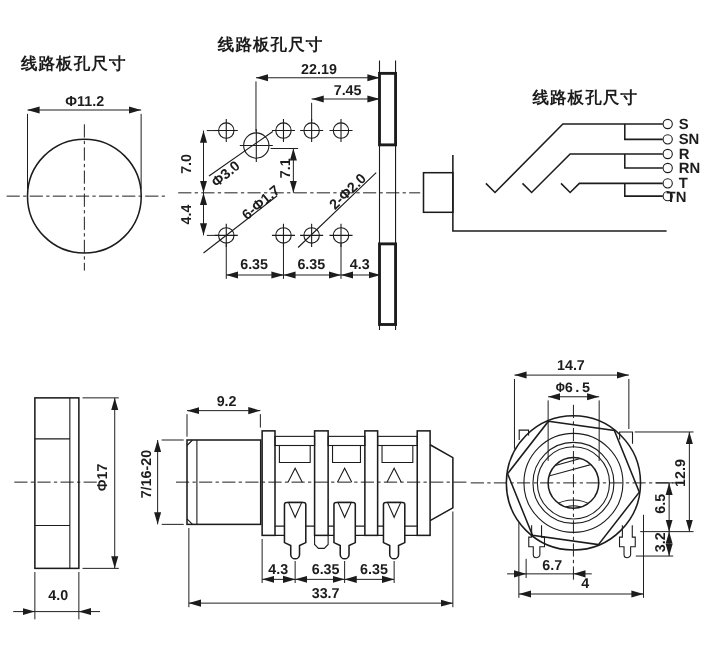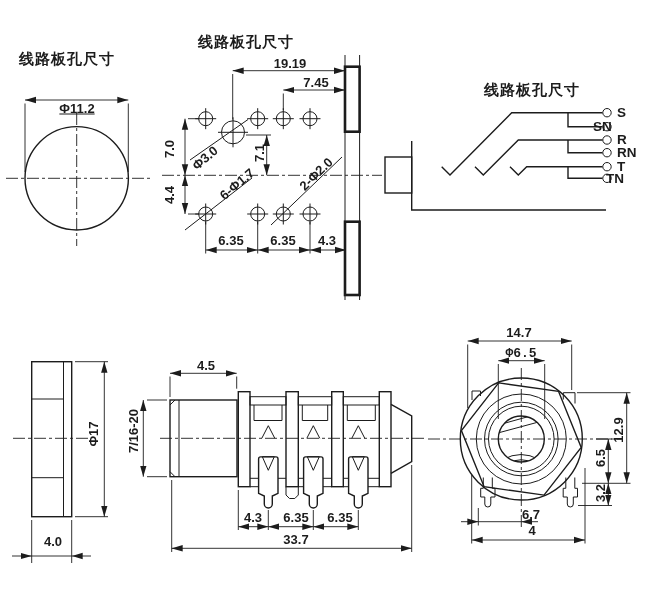--- a/index.html
+++ b/index.html
@@ -215,54 +215,54 @@
     <path class="ln dim" d="M478.3,508 V525.5"></path>
     <line class="ln dim" x1="461" y1="521.7" x2="478.3" y2="521.7" marker-end="url(#a)"></line>
     <line class="ln dim" x1="538" y1="521.7" x2="521.3" y2="521.7" marker-end="url(#a)"></line>
     <path class="ln dim" d="M478.3,521.7 H521.3"></path>
     <line class="ln dim" x1="471.7" y1="540" x2="585" y2="540" marker-start="url(#a)" marker-end="url(#a)"></line>
     <path class="ln dim" d="M471.7,475 V543.5 M585,468 V543.5"></path>
   </g>
 </svg>
 
 <div class="lbl cjk" style="left:67px;top:58px;">线路板孔尺寸</div>
-<div class="lbl" style="left:77px;top:108px;text-decoration:underline;">Φ11.2</div>
+<div class="lbl" style="left:77px;top:92px;">Φ11.2</div>
 
 <div class="lbl cjk" style="left:246px;top:41px;">线路板孔尺寸</div>
-<div class="lbl" style="left:290px;top:63px;">19.19</div>
+<div class="lbl" style="left:290px;top:63px;">22.19</div>
 <div class="lbl" style="left:316px;top:82px;">7.45</div>
 <div class="lbl r90" style="left:169px;top:149px;">7.0</div>
 <div class="lbl r90" style="left:169px;top:195px;">4.4</div>
 <div class="lbl r90" style="left:259px;top:153px;">7.1</div>
 <div class="lbl r40" style="left:205px;top:158px;">Φ3.0</div>
 <div class="lbl r40" style="left:237px;top:184px;">6-Φ1.7</div>
 <div class="lbl r44" style="left:316px;top:174px;">2-Φ2.0</div>
 <div class="lbl" style="left:231px;top:240px;">6.35</div>
 <div class="lbl" style="left:283px;top:240px;">6.35</div>
 <div class="lbl" style="left:327px;top:240px;">4.3</div>
 
 <div class="lbl cjk" style="left:532px;top:89px;">线路板孔尺寸</div>
 <div class="lbl term" style="left:617px;top:113px;">S</div>
-<div class="lbl term" style="left:593px;top:127px;">SN</div>
+<div class="lbl term" style="left:617px;top:127px;">SN</div>
 <div class="lbl term" style="left:617px;top:140px;">R</div>
 <div class="lbl term" style="left:617px;top:153px;">RN</div>
 <div class="lbl term" style="left:617px;top:167px;">T</div>
 <div class="lbl term" style="left:606px;top:179px;">TN</div>
 
 <div class="lbl r90" style="left:93px;top:434px;">Φ17</div>
 <div class="lbl" style="left:53px;top:541px;">4.0</div>
 
-<div class="lbl" style="left:206px;top:365px;">4.5</div>
+<div class="lbl" style="left:206px;top:365px;">9.2</div>
 <div class="lbl r90" style="left:133px;top:431px;">7/16-20</div>
 <div class="lbl" style="left:253px;top:517px;">4.3</div>
 <div class="lbl" style="left:296px;top:517px;">6.35</div>
 <div class="lbl" style="left:340px;top:517px;">6.35</div>
 <div class="lbl" style="left:296px;top:539px;">33.7</div>
 
 <div class="lbl" style="left:519px;top:332px;">14.7</div>
 <div class="lbl" style="left:521px;top:353px;font-family:Liberation Mono, monospace;">Φ6.5</div>
 <div class="lbl r90" style="left:618px;top:430px;">12.9</div>
 <div class="lbl r90" style="left:600px;top:458px;">6.5</div>
 <div class="lbl r90" style="left:600px;top:493px;">3.2</div>
-<div class="lbl" style="left:502px;top:514px;margin-left:29px;">6.7</div>
+<div class="lbl" style="left:502px;top:514px;">6.7</div>
 <div class="lbl" style="left:532px;top:530px;">4</div>
 
 </div>
 
 </body></html>

